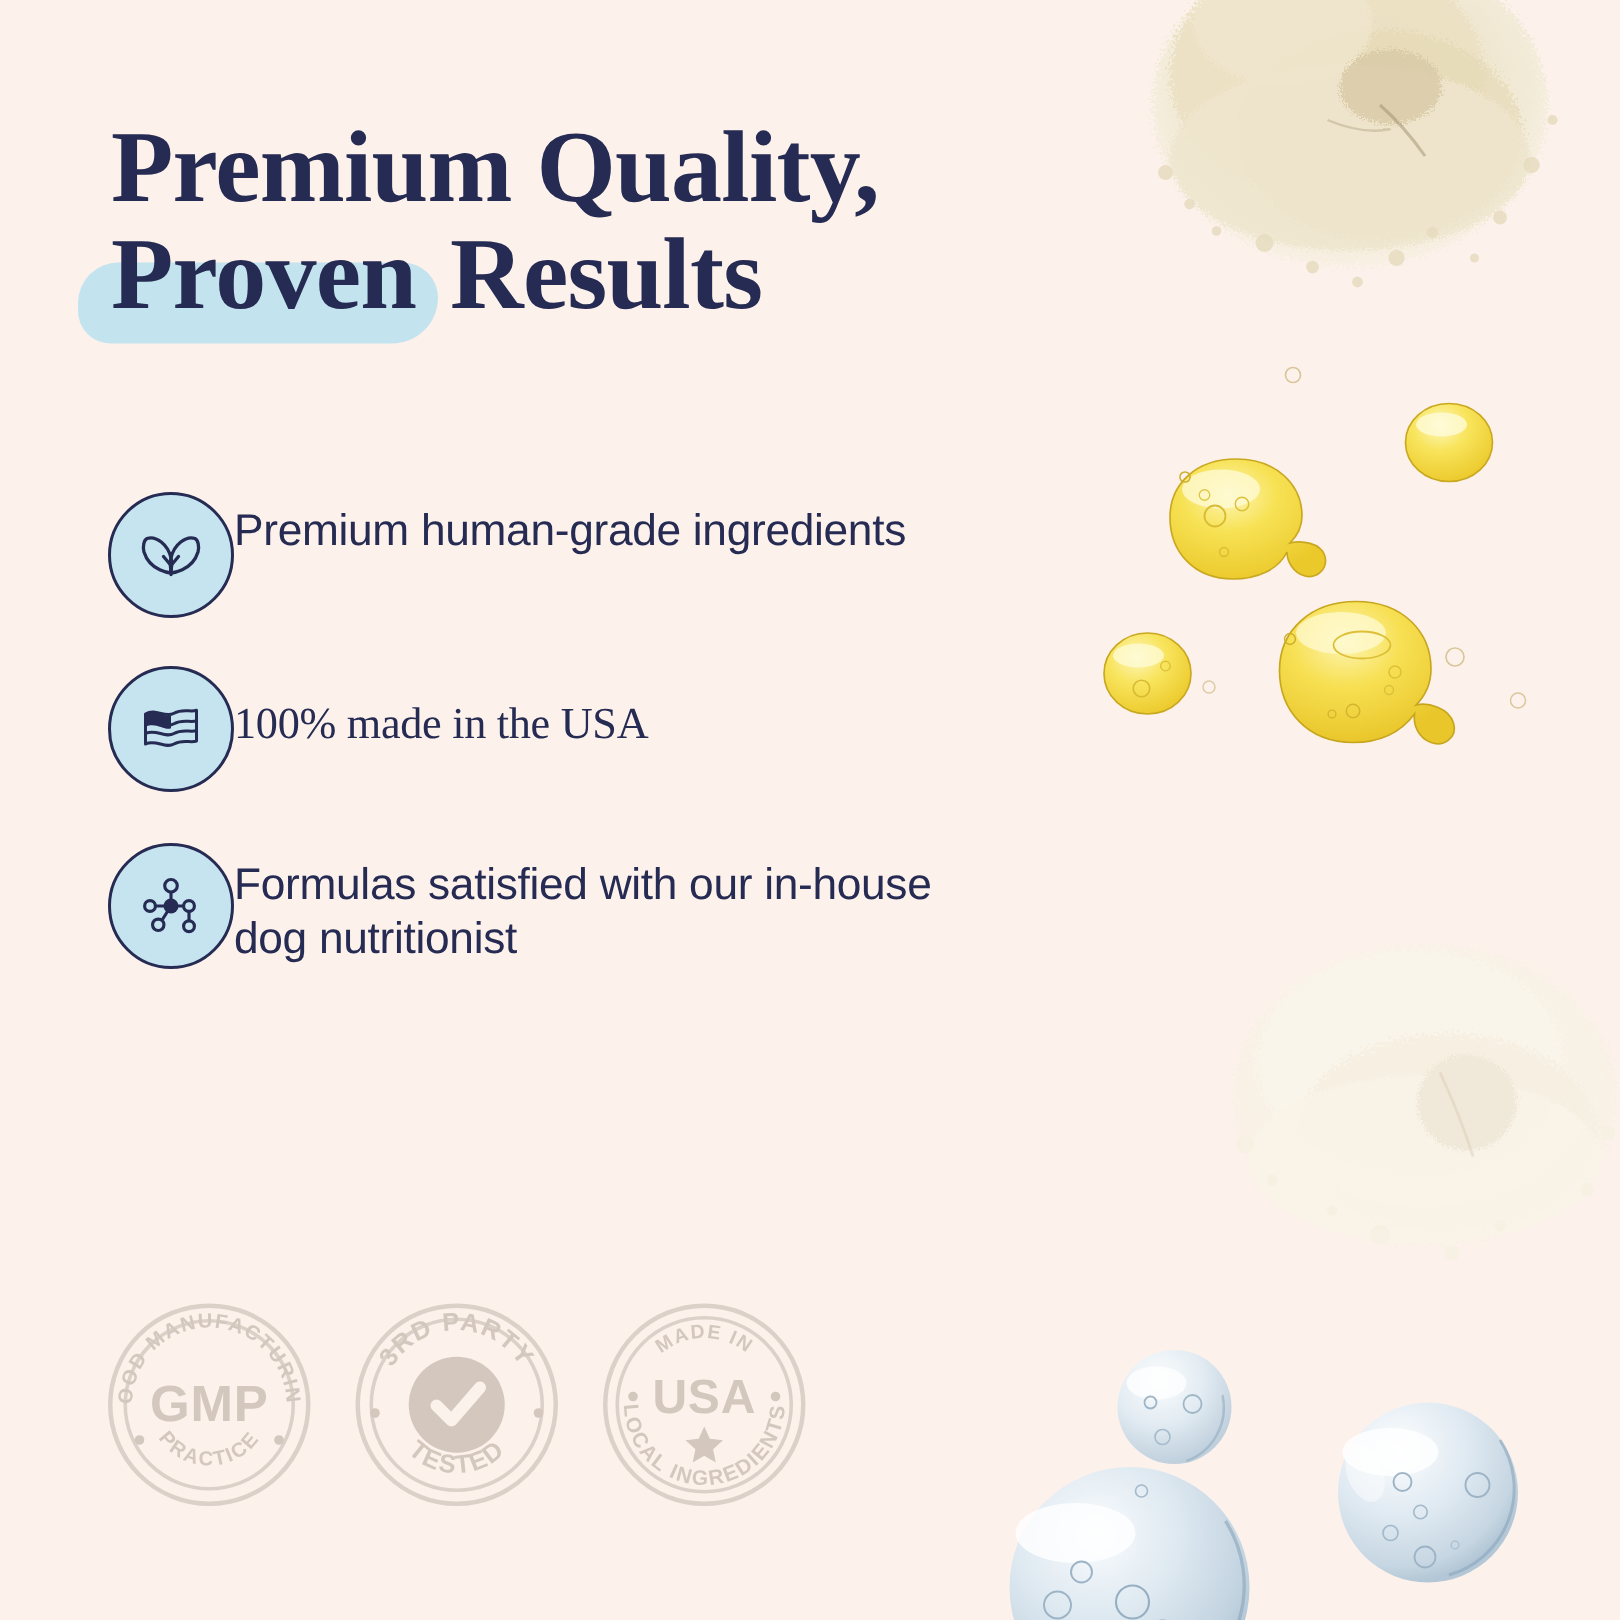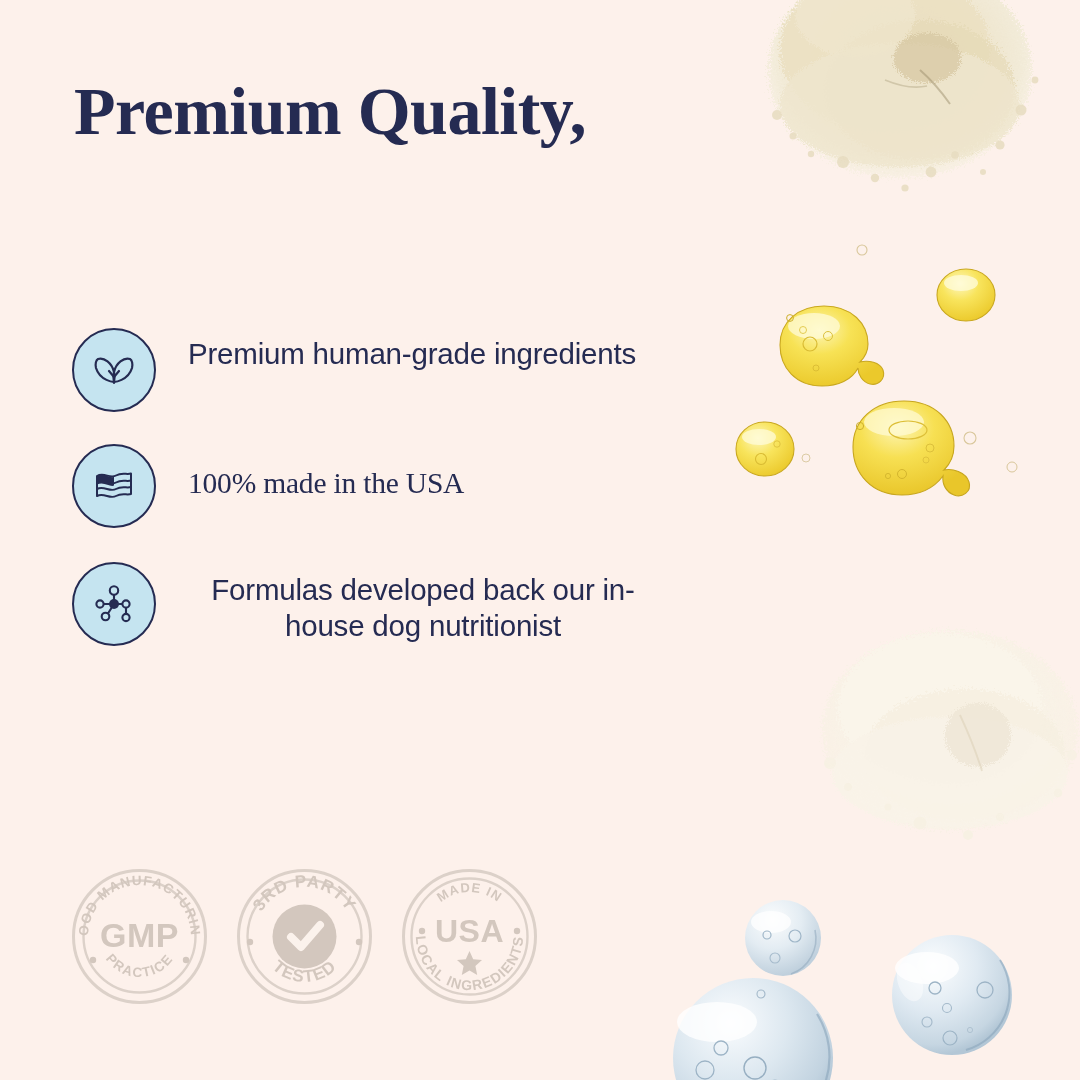--- a/index.html
+++ b/index.html
@@ -56,24 +56,23 @@
     top:26px; bottom:-14px;
     background:#C3E4EF;
     border-radius:30px 26px 34px 24px;
     z-index:-1;
   }
   .hl-mark > span { position:relative; z-index:1; }
 
   
   .features { position:absolute; left:72px; top:328px; width:600px; }
   .feature-row {
-    display:flex; align-items:flex-start; gap:32px;
+    display:flex; align-items:flex-start; 
     margin-bottom:32px;
     min-height:84px;
-    text-align:center;
   }
   .feature-row:nth-child(2) { margin-bottom:34px;font-family:Liberation Serif, serif; }
   .feature-icon {
     flex:0 0 auto;
     width:84px; height:84px;
     border-radius:50%;
     background:#C5E4F0;
     border:2.5px solid #252B52;
     display:flex; align-items:center; justify-content:center;
   }
@@ -335,20 +334,21 @@
       <circle cx="50" cy="180" r="9" fill="none" stroke="#9DB4C6" stroke-width="1.3"></circle>
       <circle cx="100" cy="178" r="11" fill="none" stroke="#97AFC2" stroke-width="1.4"></circle>
       <circle cx="70" cy="196" r="5" fill="none" stroke="#A4B9CA" stroke-width="1.1"></circle>
       <circle cx="120" cy="196" r="6" fill="none" stroke="#A4B9CA" stroke-width="1.1"></circle>
     </svg>
   </div>
 </div>
 
 <h1 class="headline">
   <span class="hl-line">Premium Quality,</span>
+  <span class="hl-line hl-line2"><span class="hl-mark"><span>Proven</span></span><span> Results</span></span>
 </h1>
 
 <div class="features">
 
   <div class="feature-row">
     <div class="feature-icon">
       <svg width="46" height="40" viewBox="0 0 46 40">
         <g fill="none" stroke="#252B52" stroke-width="2.2" stroke-linecap="round" stroke-linejoin="round">
           <path d="M23 32 C23 32 9 31 5 18 C4 14 5 10 7 9 C13 7 21 13 23 22 C23.6 25 23.5 29 23 32 Z"></path>
           <path d="M23 32 C23 32 37 31 41 18 C42 14 41 10 39 9 C33 7 25 13 23 22 C22.4 25 22.5 29 23 32 Z"></path>
@@ -386,21 +386,21 @@
           <line x1="34" y1="21" x2="34" y2="33"></line>
         </g>
         <circle cx="22" cy="21" r="5" fill="#252B52"></circle>
         <circle cx="22" cy="7.5" r="4.2" fill="#C5E4F0" stroke="#252B52" stroke-width="2.1"></circle>
         <circle cx="8" cy="21" r="3.6" fill="#C5E4F0" stroke="#252B52" stroke-width="2.1"></circle>
         <circle cx="34" cy="21" r="3.6" fill="#C5E4F0" stroke="#252B52" stroke-width="2.1"></circle>
         <circle cx="13.5" cy="33.5" r="3.8" fill="#C5E4F0" stroke="#252B52" stroke-width="2.1"></circle>
         <circle cx="34" cy="34.5" r="3.6" fill="#C5E4F0" stroke="#252B52" stroke-width="2.1"></circle>
       </svg>
     </div>
-    <div class="feature-text">Formulas developed back our in-house dog nutritionist</div>
+    <div class="feature-text">Formulas satisfied with our in-house dog nutritionist</div>
   </div>
 
 </div>
 
 <div class="badges">
 
   <div class="badge">
     <svg width="143" height="143" viewBox="0 0 143 143">
       <defs>
         <path id="gmpTop" d="M 20 71.5 a 51.5 51.5 0 0 1 103 0"></path>

